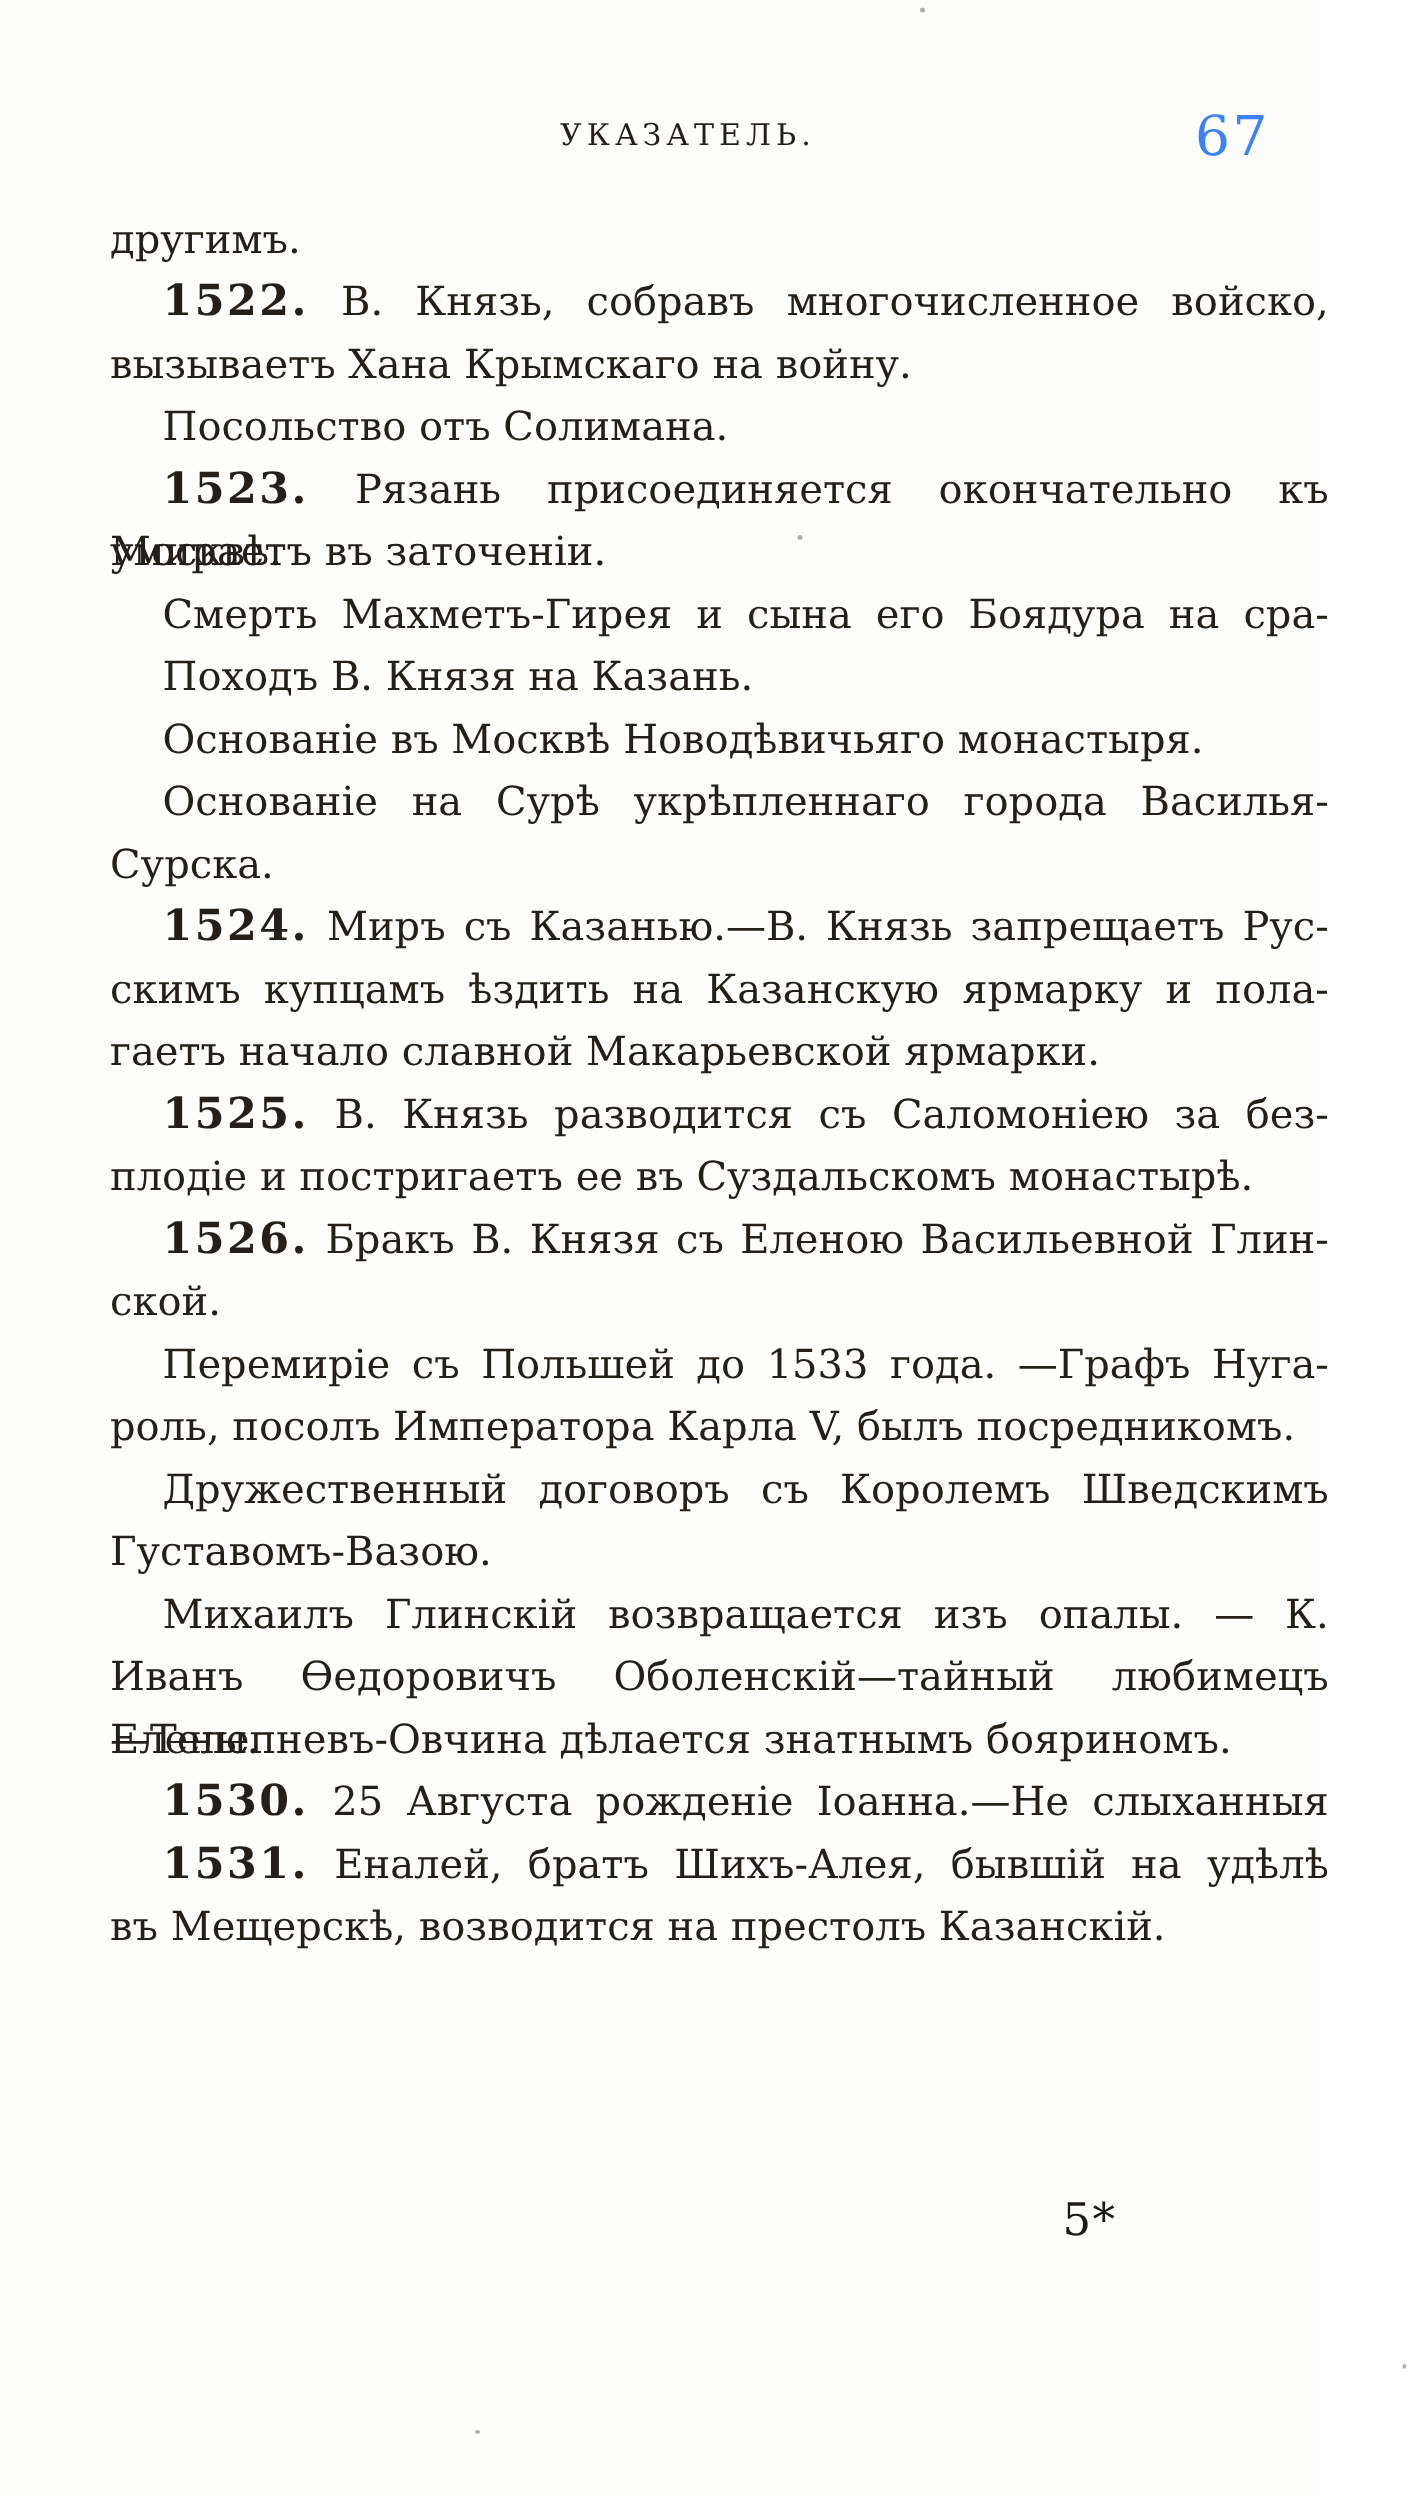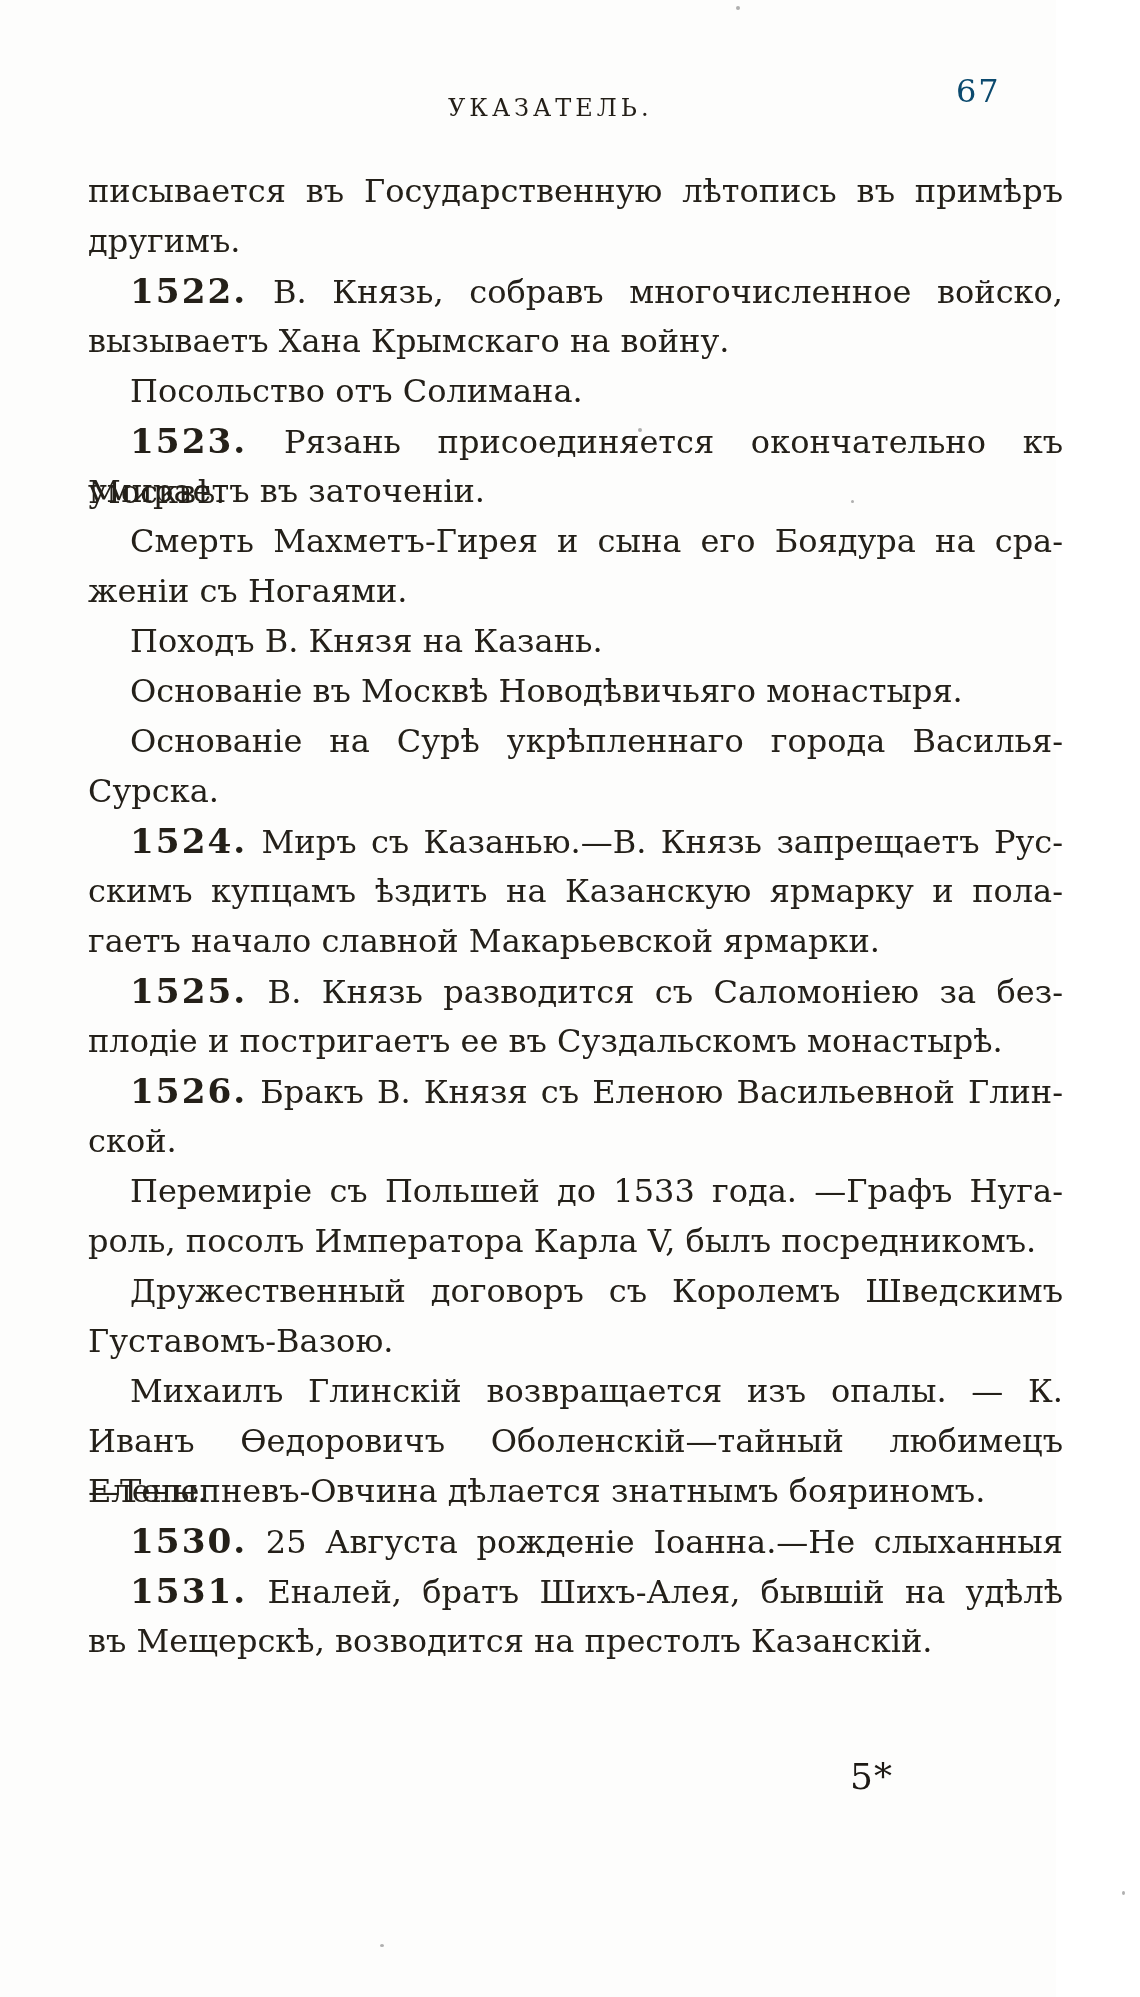--- a/index.html
+++ b/index.html
@@ -30,23 +30,23 @@
     top: 94px;
     font-size: 24px;
     letter-spacing: 4px;
     font-weight: 500;
     color: #241f18;
     white-space: nowrap;
   }
   .page-number {
     position: absolute;
     left: 956px;
-    top: 72px;
-    font-size: 32px;
-    color: #0c4a6e;
+    top: 84px;
+    font-size: 44px;
+    color: #3b82f6;
     letter-spacing: 2px;
   }
   
   .text-block {
     position: absolute;
     left: 88px;
     top: 166px;
     width: 975px;
   }
   .line {
@@ -91,29 +91,27 @@
 <body>
 
 <div class="page">
 
   <div>
     <span class="rh-title">УКАЗАТЕЛЬ.</span>
     <span class="page-number">67</span>
   </div>
 
   <div class="text-block" id="text-block">
-      <div class="line jst"><span>писывается въ Государственную лѣтопись въ примѣръ</span></div>
       <div class="line"><span>другимъ.</span></div>
       <div class="line ind jst"><span class="yr">1522.</span><span> В. Князь, собравъ многочисленное войско,</span></div>
       <div class="line"><span>вызываетъ Хана Крымскаго на войну.</span></div>
       <div class="line ind"><span>Посольство отъ Солимана.</span></div>
       <div class="line ind jst"><span class="yr">1523.</span><span> Рязань присоединяется окончательно къ Москвѣ.</span></div>
       <div class="line"><span>умираетъ въ заточеніи.</span></div>
       <div class="line ind jst"><span>Смерть Махметъ-Гирея и сына его Боядура на сра-</span></div>
-      <div class="line"><span>женіи съ Ногаями.</span></div>
       <div class="line ind"><span>Походъ В. Князя на Казань.</span></div>
       <div class="line ind"><span>Основаніе въ Москвѣ Новодѣвичьяго монастыря.</span></div>
       <div class="line ind jst"><span>Основаніе на Сурѣ укрѣпленнаго города Василья-</span></div>
       <div class="line"><span>Сурска.</span></div>
       <div class="line ind jst"><span class="yr">1524.</span><span> Миръ съ Казанью.—В. Князь запрещаетъ Рус-</span></div>
       <div class="line jst"><span>скимъ купцамъ ѣздить на Казанскую ярмарку и пола-</span></div>
       <div class="line"><span>гаетъ начало славной Макарьевской ярмарки.</span></div>
       <div class="line ind jst"><span class="yr">1525.</span><span> В. Князь разводится съ Саломоніею за без-</span></div>
       <div class="line"><span>плодіе и постригаетъ ее въ Суздальскомъ монастырѣ.</span></div>
       <div class="line ind jst"><span class="yr">1526.</span><span> Бракъ В. Князя съ Еленою Васильевной Глин-</span></div>

